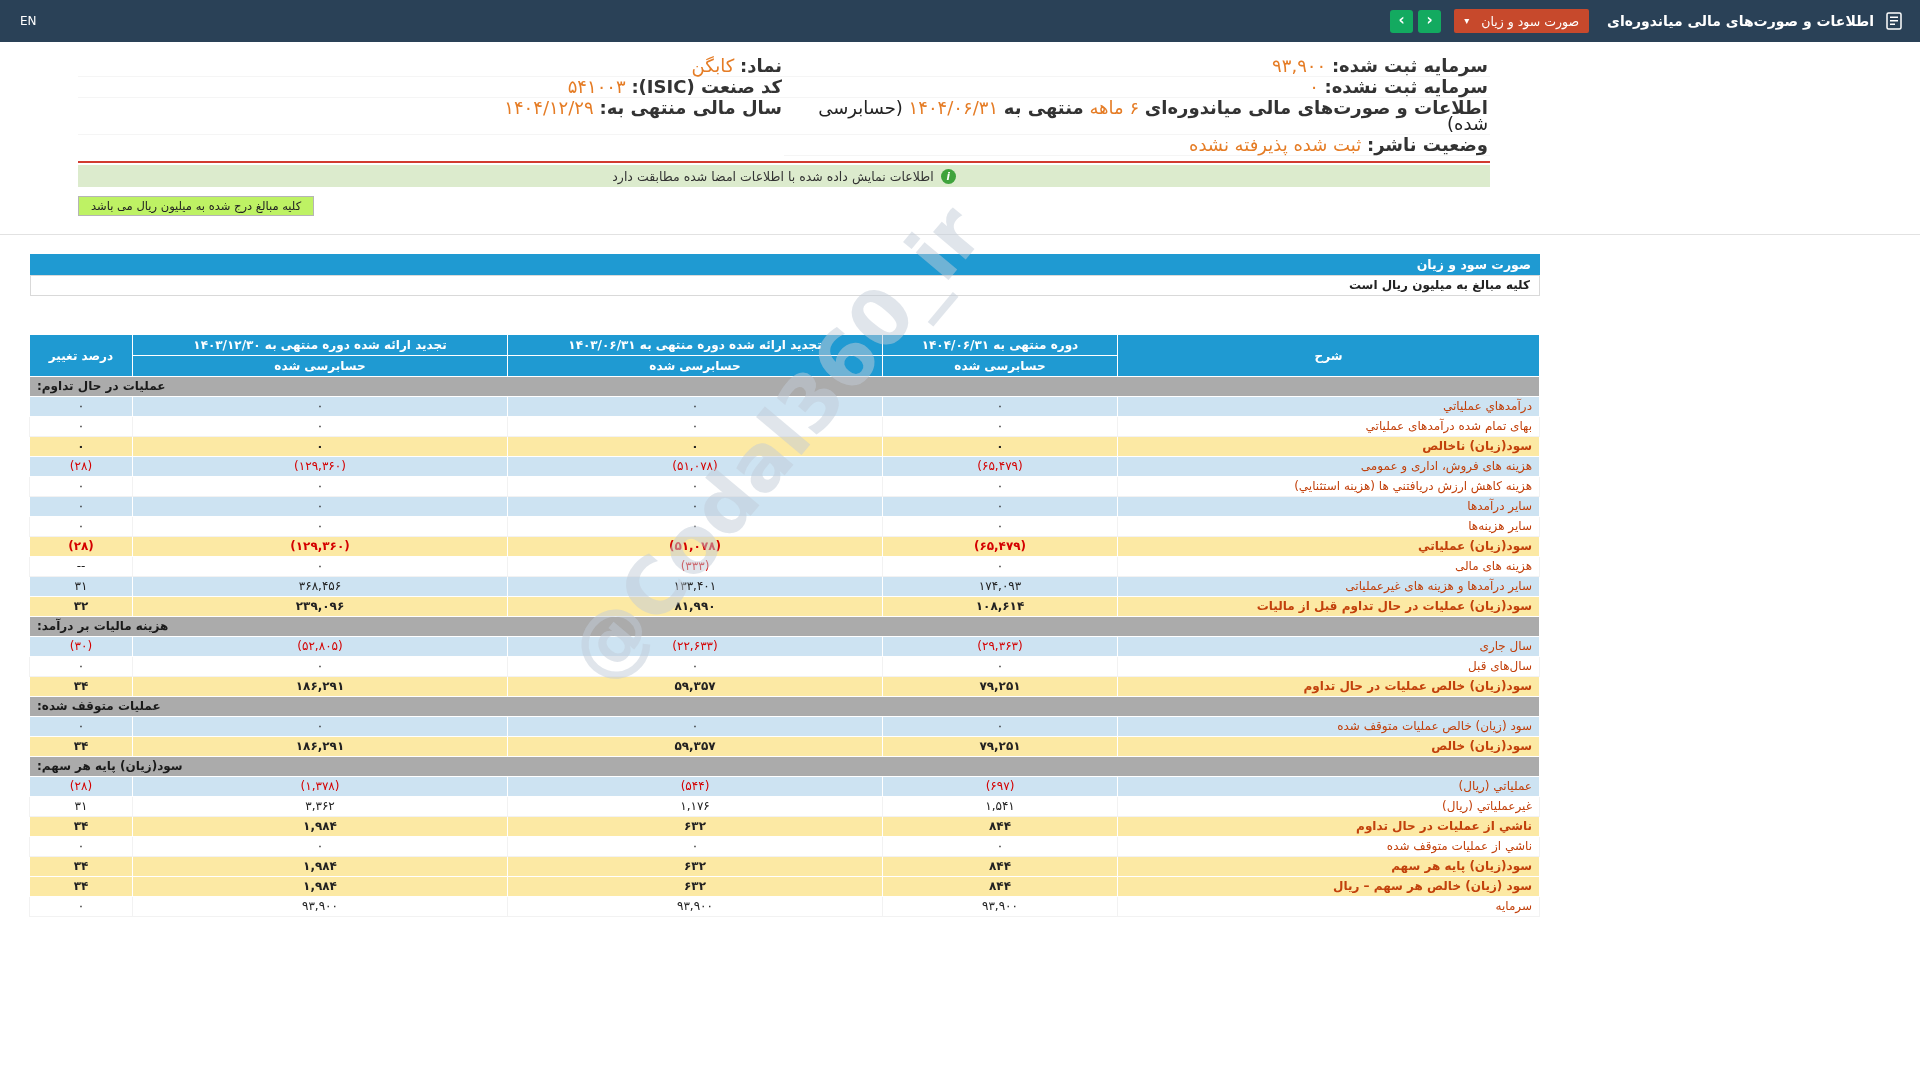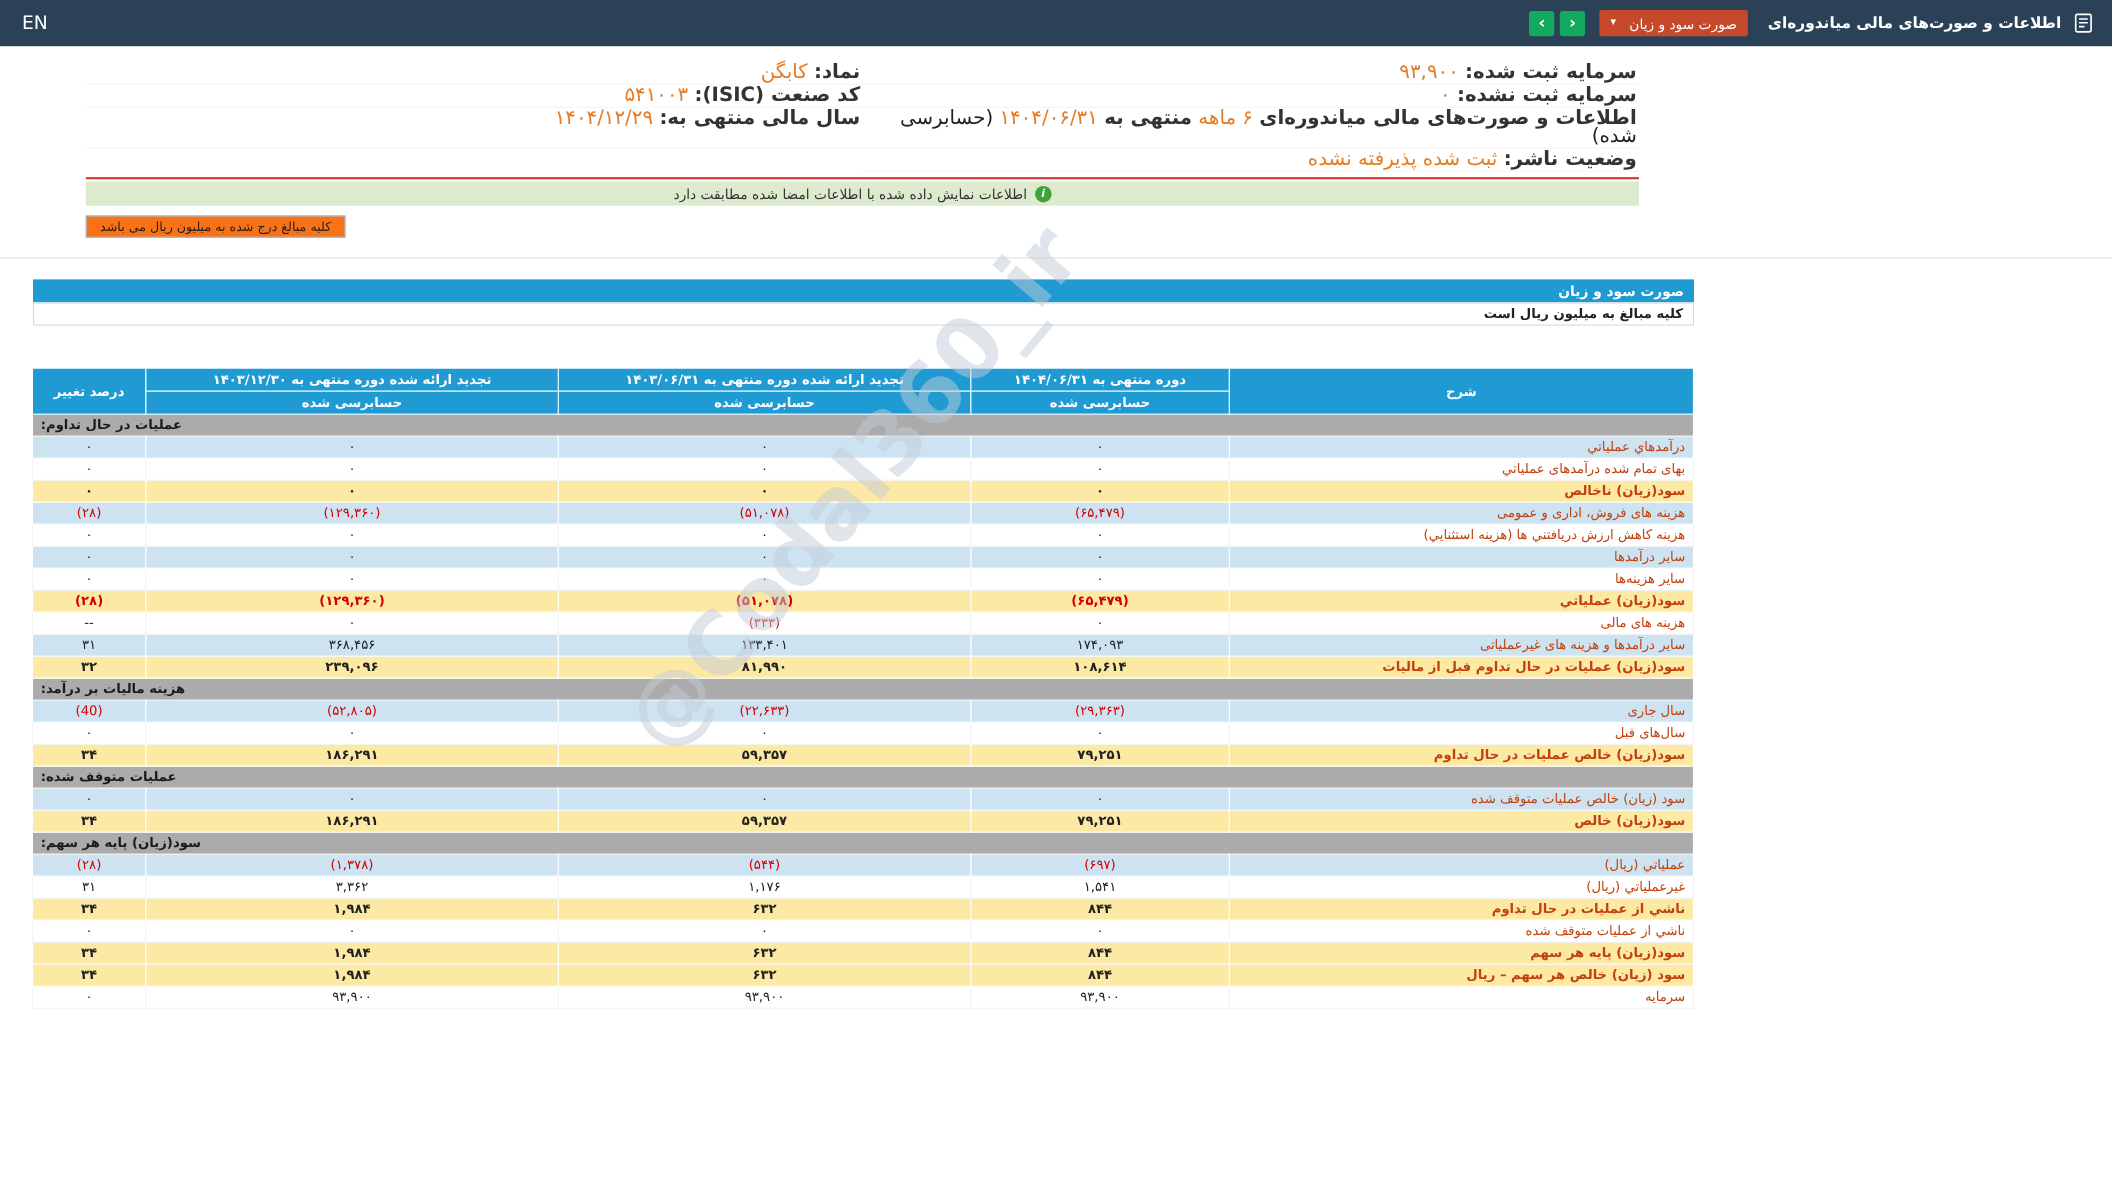--- a/index.html
+++ b/index.html
@@ -34,21 +34,21 @@
   .stmt-caret { font-size: 10px; line-height: 1; }
   .nav-btns { display: flex; gap: 5px; margin-right: 3px; }
   .nav-btn {
     width: 23px; height: 23px;
     background: var(--nav-green, #13aa60);
     color: #fff; border: none; border-radius: 3px;
     font-size: 15px; font-weight: bold;
     display: flex; align-items: center; justify-content: center;
     cursor: pointer; font-family: inherit; padding-bottom: 2px;
   }
-  .lang { color: #fff; font-size: 17px; text-decoration: none; cursor: pointer; }
+  .lang { color: #fff; font-size: 12px; text-decoration: none; cursor: pointer; }
 
   
   .company { margin: 14px 430px 0 78px; }
   .info-grid { display: grid; grid-template-columns: 1fr 1fr; }
   .info-cell { font-size: 18px; padding: 2px 2px; line-height: 16px; border-bottom: 1px solid #f5f5f5; }
   .info-cell .lbl { font-weight: bold; color: #333; }
   .info-cell .val { color: var(--accent-orange, #e57c25); }
   .num-ltr { direction: ltr; unicode-bidi: embed; display: inline-block; }
   .link { cursor: pointer; text-decoration: none; }
   .red-rule { border-top: 2px solid var(--red-line, #d23b30); margin-top: 5px; }
@@ -63,21 +63,21 @@
     width: 15px; height: 15px; border-radius: 50%;
     background: var(--banner-icon-green, #3fa33c);
     color: #fff; font-size: 10px; font-weight: bold; font-style: italic;
     display: flex; align-items: center; justify-content: center;
   }
   .amounts-note {
     width: fit-content;
     margin: 9px auto 0 0;            
     border: 1px solid #b5b5b5;
     padding: 2px 12px;
-    font-size: 11.5px; color: #222; background: #f97316;
+    font-size: 11.5px; color: #222; background: #bef264;
   }
 
   .page-divider { border-top: 1px solid #e2e2e2; margin-top: 18px; }
 
   
   .statement { position: relative; margin: 19px 380px 0 30px; }
   .stmt-title {
     background: var(--table-blue, #1f9ad2);
     color: #fff; font-size: 12.5px; font-weight: bold;
     height: 21px; line-height: 21px; padding: 0 9px;
@@ -299,21 +299,21 @@
           <td class="num">۳۲</td>
         </tr>
         <tr class="section-row">
           <td colspan="5">هزینه مالیات بر درآمد:</td>
         </tr>
         <tr class="row-blue">
           <td class="desc">سال جاری</td>
           <td class="num neg">(۲۹,۳۶۳)</td>
           <td class="num neg">(۲۲,۶۳۳)</td>
           <td class="num neg">(۵۲,۸۰۵)</td>
-          <td class="num neg">(40)</td>
+          <td class="num neg">(۳۰)</td>
         </tr>
         <tr class="row-white">
           <td class="desc">سال‌های قبل</td>
           <td class="num">۰</td>
           <td class="num">۰</td>
           <td class="num">۰</td>
           <td class="num">۰</td>
         </tr>
         <tr class="row-yellow">
           <td class="desc">سود(زیان) خالص عملیات در حال تداوم</td>

